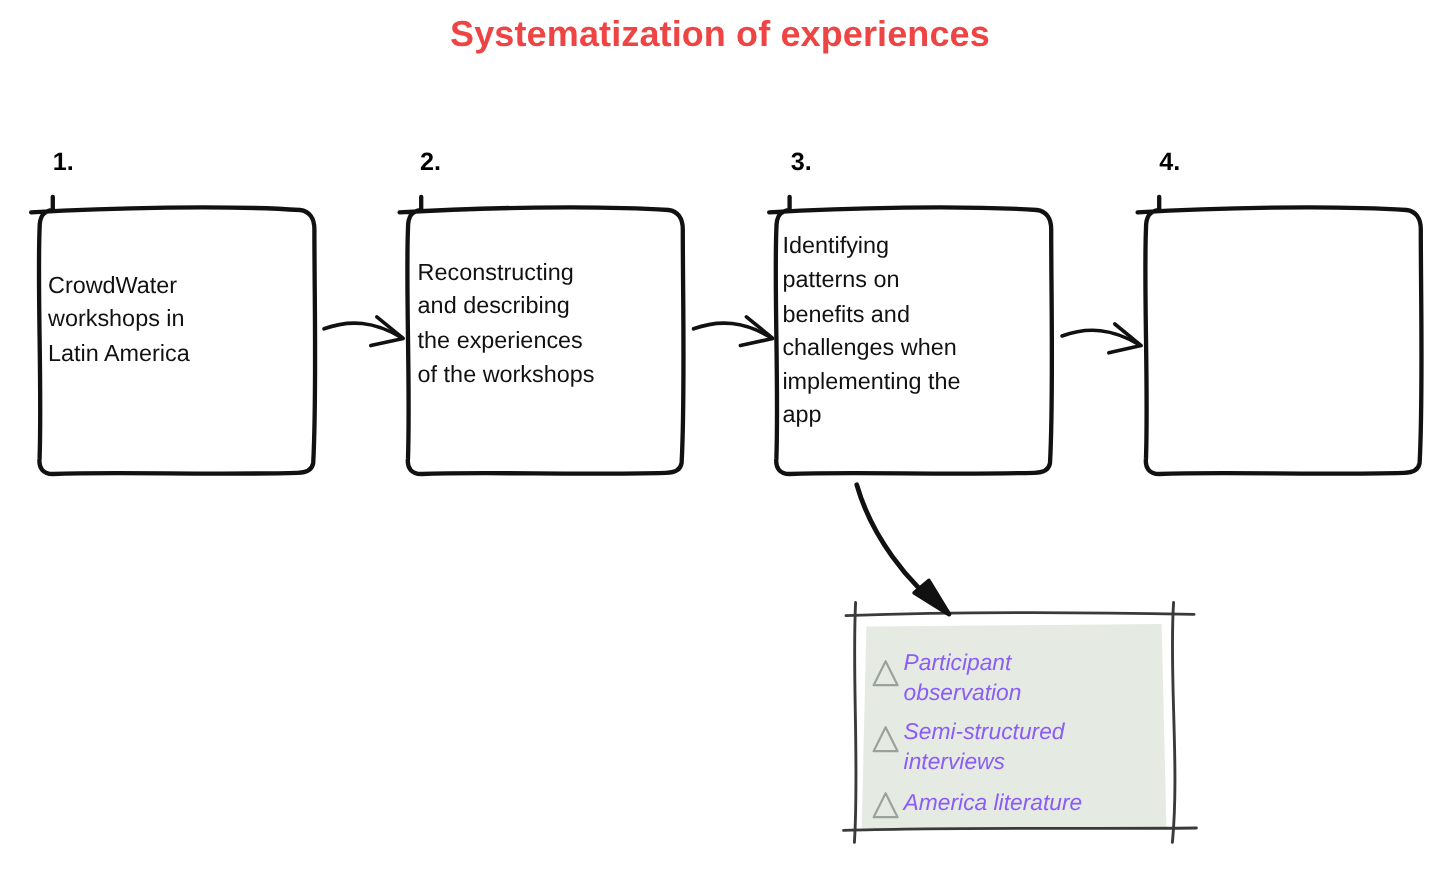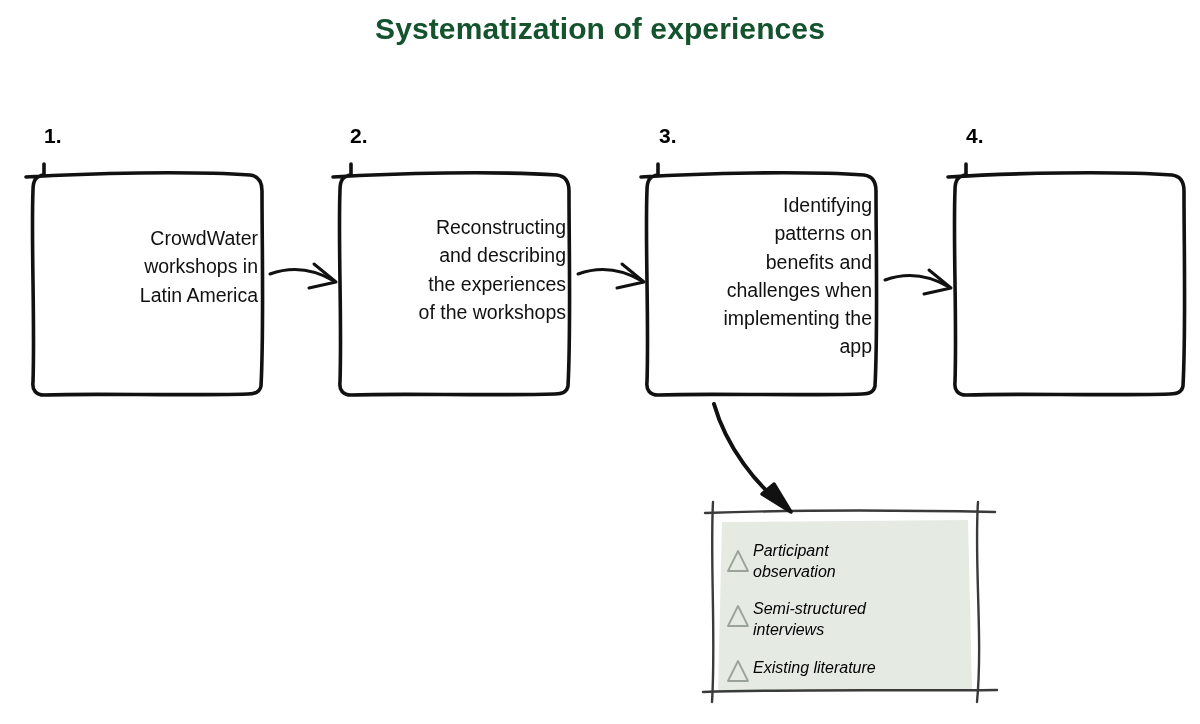--- a/index.html
+++ b/index.html
@@ -35,45 +35,45 @@
 
   .page-title {
     position: absolute;
     left: 0;
     top: 12px;
     width: 1200px;
     text-align: center;
     font-size: 30px;
     font-weight: bold;
     letter-spacing: 0.1px;
-    color: #14532d;
+    color: #ef4444;
   }
 
   .step-number {
     position: absolute;
     font-size: 21px;
     font-weight: bold;
     color: #000000;
   }
 
   .step-text {
     position: absolute;
-    text-align: right;
+    text-align: left;
     font-size: 19.5px;
     line-height: 1.45;
     color: #111111;
     white-space: pre-line;
   }
 
   .note-item {
     position: absolute;
-    font-size: 16px;
+    font-size: 19px;
     font-style: italic;
     line-height: 1.33;
-    color: #000000;
+    color: #8b5cf6;
     white-space: pre-line;
   }
 
   
   #step-1-number { left: 44px; top: 124px; }
   #step-2-number { left: 350px; top: 124px; }
   #step-3-number { left: 659px; top: 124px; }
   #step-4-number { left: 966px; top: 124px; }
 
   #step-1-text { left: 40px; top: 224px; width: 218px; }
@@ -178,15 +178,15 @@
 patterns on
 benefits and
 challenges when
 implementing the
 app</div>
 
   <div class="note-item" id="note-text-1">Participant
 observation</div>
   <div class="note-item" id="note-text-2">Semi-structured
 interviews</div>
-  <div class="note-item" id="note-text-3">Existing literature</div>
+  <div class="note-item" id="note-text-3">America literature</div>
 
 </div>
 
 </body></html>

